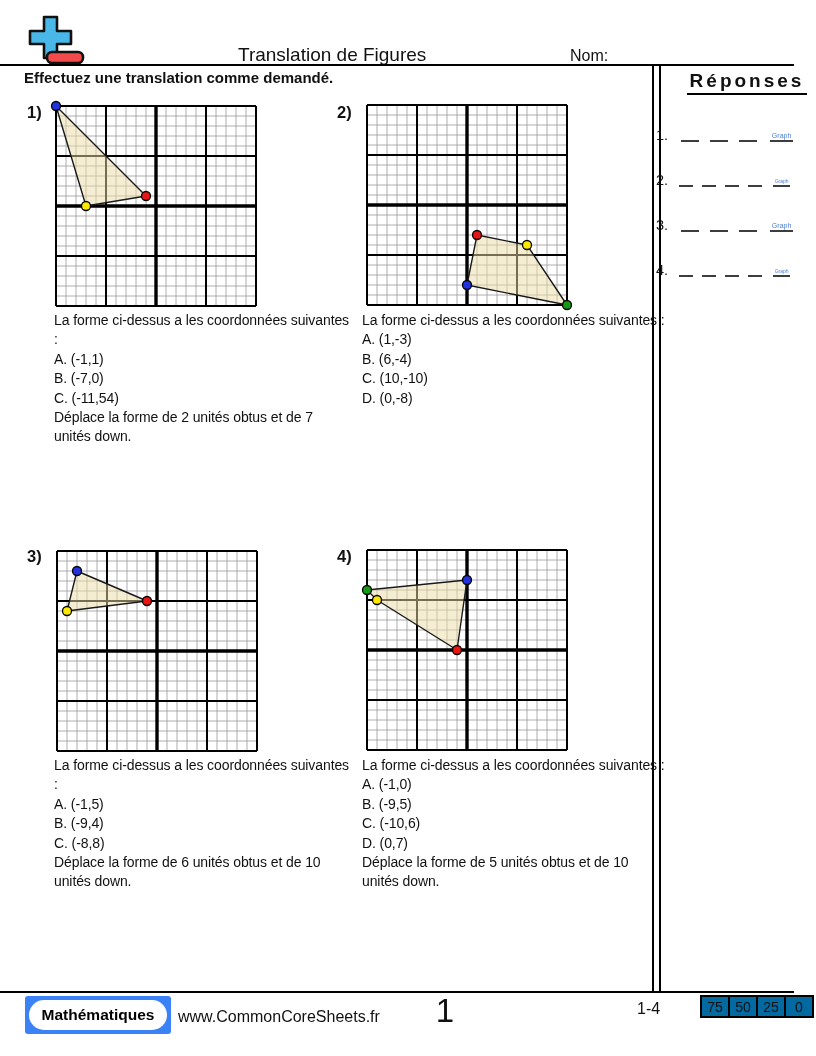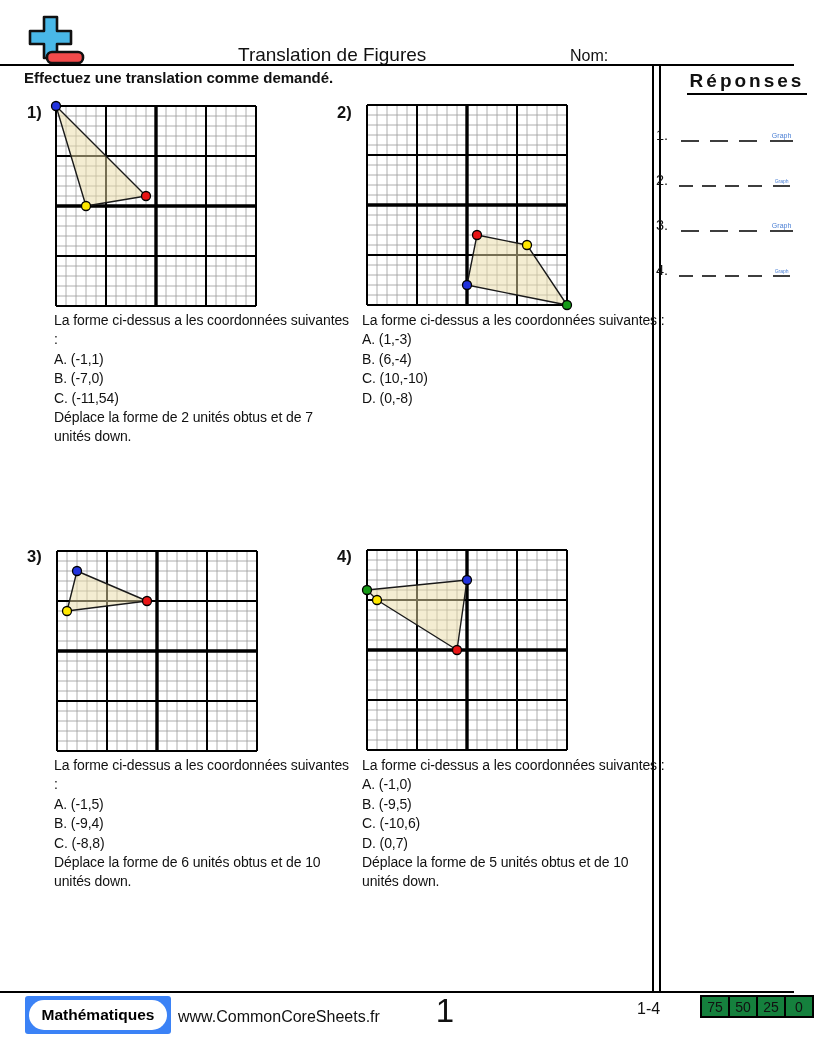--- a/index.html
+++ b/index.html
@@ -35,21 +35,21 @@
   .fline{position:absolute;left:0;top:991px;width:794px;height:2.4px;background:#000;}
   .brand{position:absolute;left:25px;top:996px;width:146px;height:38px;background:#3b82f6;border-radius:3px;}
   .brand .pill{position:absolute;left:4px;top:4px;right:4px;bottom:4px;background:#fff;
                border-radius:16px;display:flex;align-items:center;justify-content:center;
                font-size:15.5px;font-weight:bold;color:#000;}
   .url{position:absolute;left:178px;top:1008px;font-size:16px;}
   .pageno{position:absolute;left:400px;top:992px;width:90px;text-align:center;
           font-size:33px;font-weight:400;}
   .range{position:absolute;left:637px;top:1000px;font-size:16px;}
   .scoretab{position:absolute;left:700px;top:995px;display:flex;}
-  .scorecell{width:26px;height:19px;border:2px solid #000;margin-left:-2px;background:#15803d;
+  .scorecell{width:26px;height:19px;border:2px solid #000;margin-left:-2px;background:#0369a1;
              display:flex;align-items:center;justify-content:center;font-size:14px;}
   .scorecell:first-child{margin-left:0;}
 </style>
 </head>
 <body>
 
 <div class="page">
 
   <svg style="position:absolute;left:28px;top:16px;overflow:visible" width="58" height="50" viewBox="0 0 58 50">
     <path d="M16 1 h13 v14 h14 v13 h-14 v14 h-13 v-14 h-14 v-13 h14 z" fill="#49b8e8" stroke="#111" stroke-width="2.6" stroke-linejoin="round"></path>

